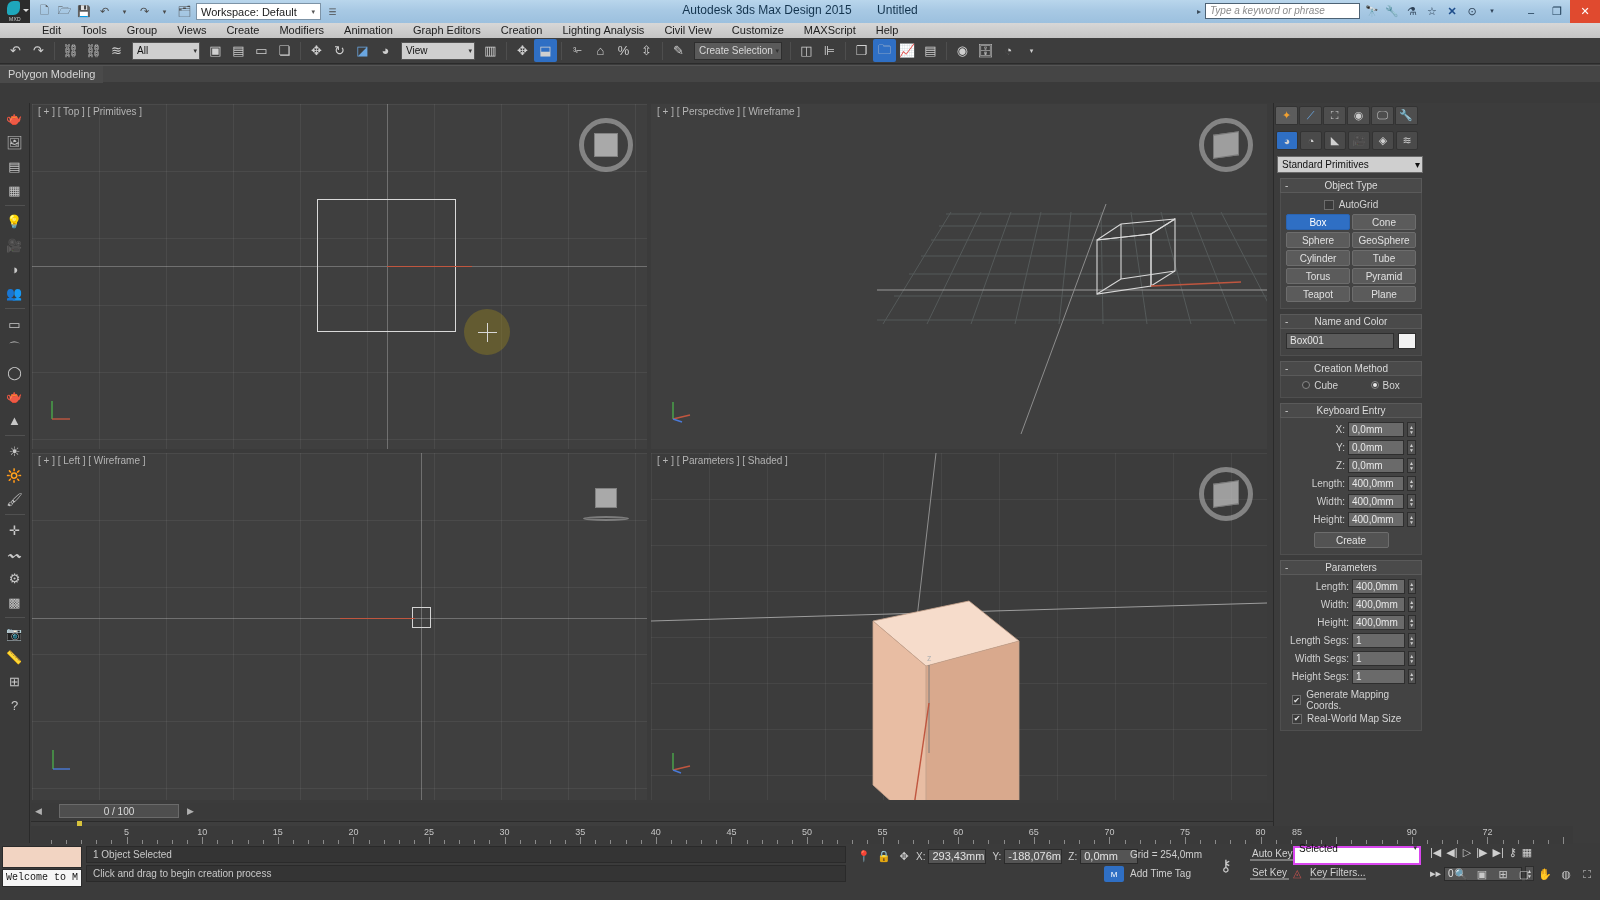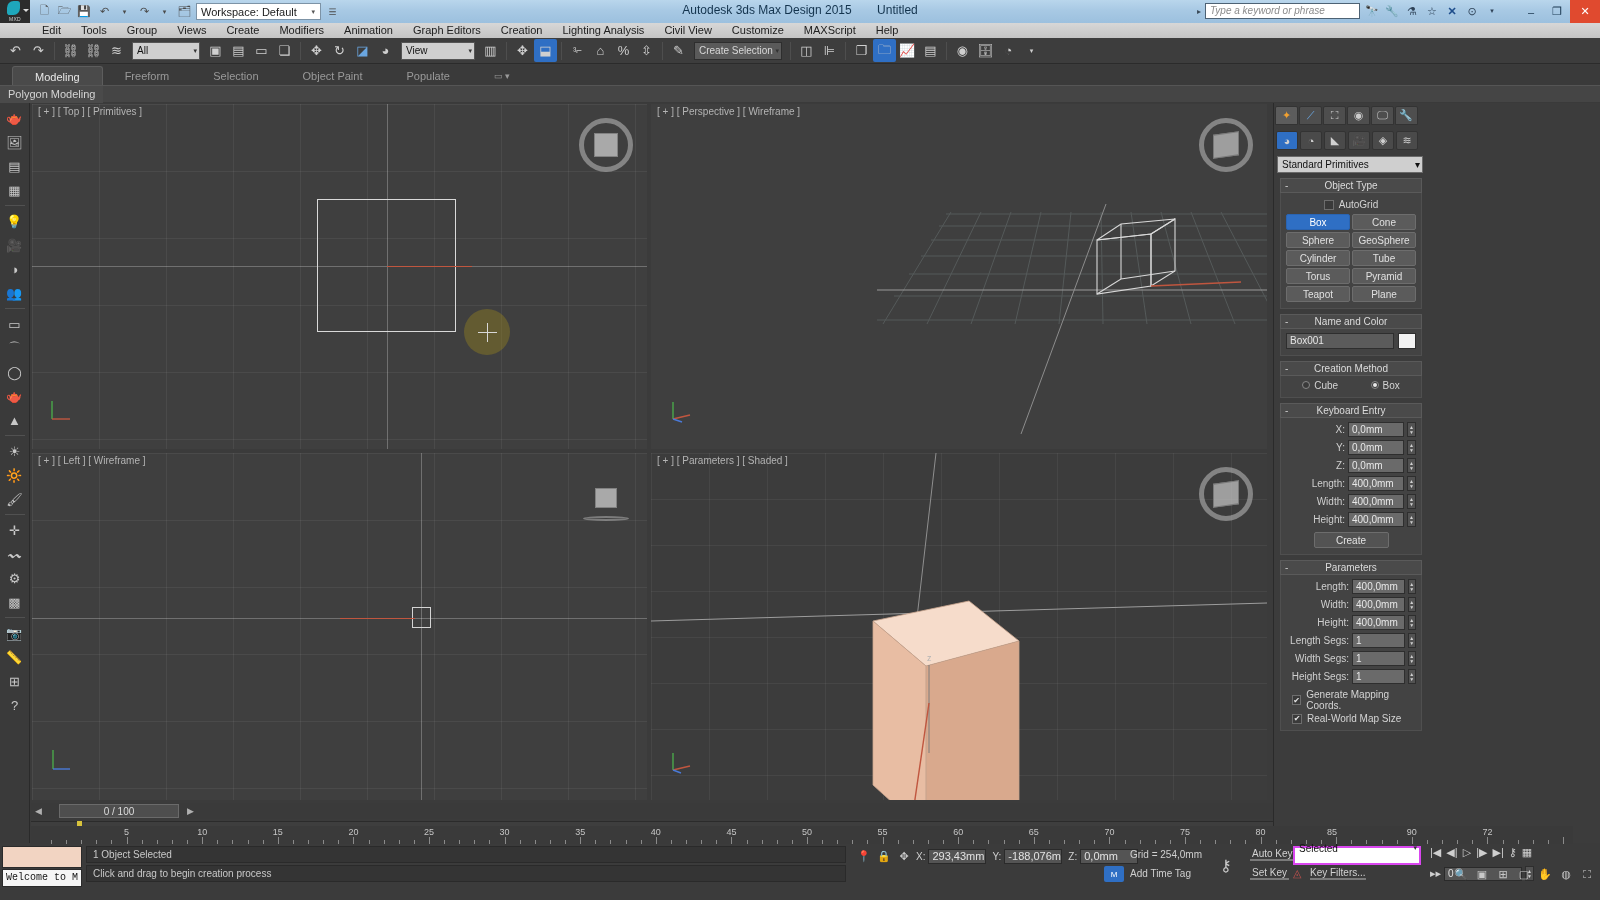--- a/index.html
+++ b/index.html
@@ -456,28 +456,20 @@
     <div class="tb">📈</div>
     <div class="tb">▤</div>
     <div class="tbsep"></div>
     <div class="tb">◉</div>
     <div class="tb">🗄</div>
     <div class="tb">◔</div>
     <div class="tb" style="font-size:7px;">▾</div>
   </div>
 
   <div class="ribbon">
-    <div class="ribtabs" id="ribtabs">
-        <div class="ribtab active">Modeling</div>
-        <div class="ribtab">Freeform</div>
-        <div class="ribtab">Selection</div>
-        <div class="ribtab">Object Paint</div>
-        <div class="ribtab">Populate</div>
-        <div class="ribtab" style="font-size: 9px;">▭ ▾</div>
-      </div>
     <div class="ribpanel">
       <div class="plabel">Polygon Modeling</div>
     </div>
   </div>
 
   <div class="leftbar" id="leftbar">
       <div class="lb">🫖</div>
       <div class="lb">🖼</div>
       <div class="lb">▤</div>
       <div class="lb">▦</div>
@@ -943,21 +935,21 @@
       <div class="rtick" style="left: 1184.24px; height: 4px;"></div>
       <div class="rtick" style="left: 1199.36px; height: 4px;"></div>
       <div class="rtick" style="left: 1214.48px; height: 4px;"></div>
       <div class="rtick" style="left: 1229.6px; height: 7px;"></div>
       <div class="rlabel" style="left: 1229.6px;">80</div>
       <div class="rtick" style="left: 1244.72px; height: 4px;"></div>
       <div class="rtick" style="left: 1259.84px; height: 4px;"></div>
       <div class="rtick" style="left: 1274.96px; height: 4px;"></div>
       <div class="rtick" style="left: 1290.08px; height: 4px;"></div>
       <div class="rtick" style="left: 1305.2px; height: 7px;"></div>
-      <div class="rlabel" style="left: 1301px;">85</div>
+      <div class="rlabel" style="left: 1266px;">85</div>
       <div class="rtick" style="left: 1320.32px; height: 4px;"></div>
       <div class="rtick" style="left: 1335.44px; height: 4px;"></div>
       <div class="rtick" style="left: 1350.56px; height: 4px;"></div>
       <div class="rtick" style="left: 1365.68px; height: 4px;"></div>
       <div class="rtick" style="left: 1380.8px; height: 7px;"></div>
       <div class="rlabel" style="left: 1380.8px;">90</div>
       <div class="rtick" style="left: 1395.92px; height: 4px;"></div>
       <div class="rtick" style="left: 1411.04px; height: 4px;"></div>
       <div class="rtick" style="left: 1426.16px; height: 4px;"></div>
       <div class="rtick" style="left: 1441.28px; height: 4px;"></div>

